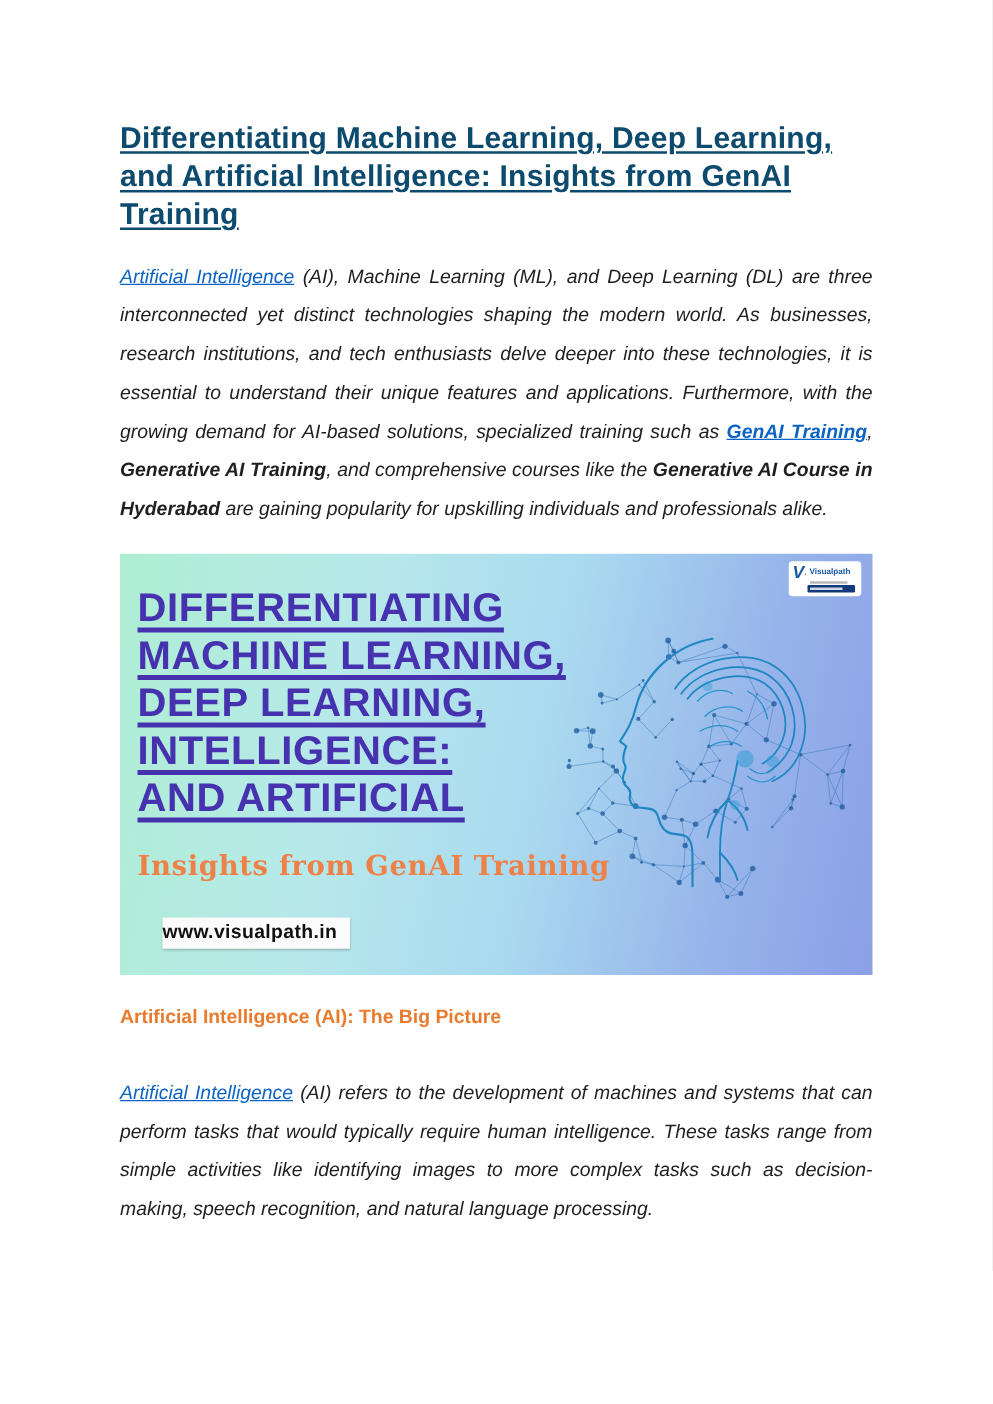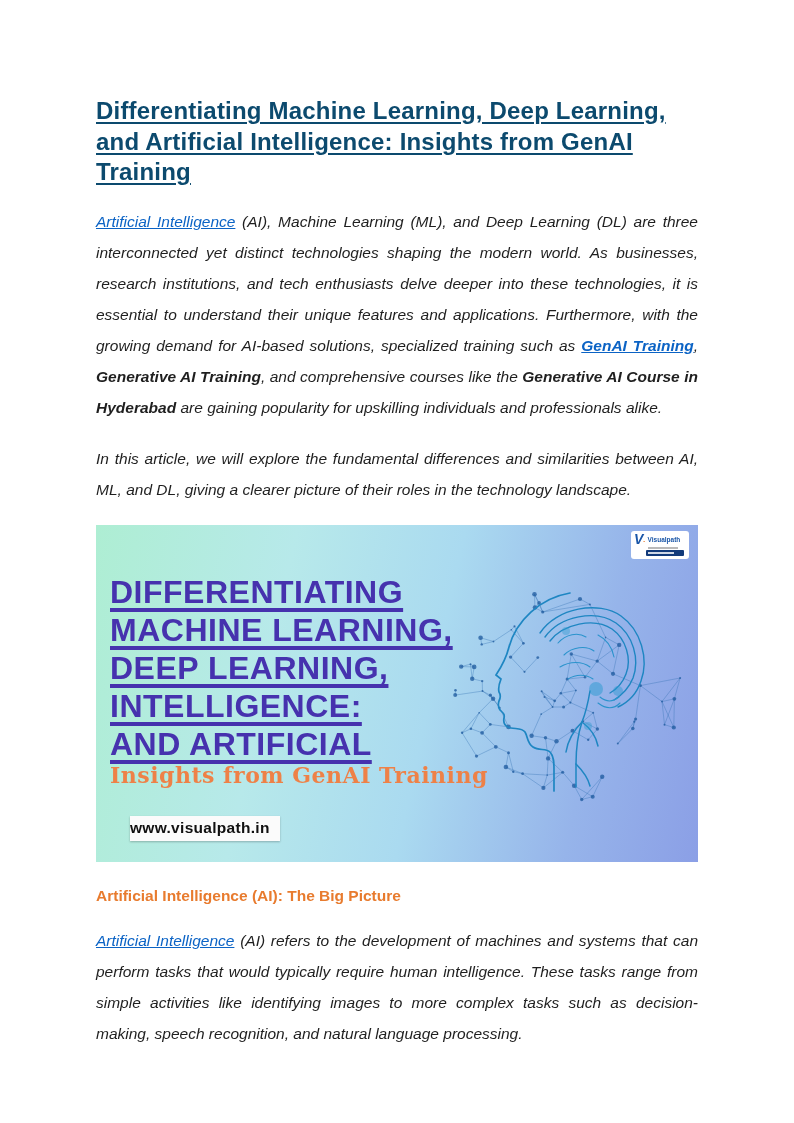--- a/index.html
+++ b/index.html
@@ -15,29 +15,29 @@
   }
   .para{
     font-size:15.5px;line-height:31px;color:#1f1f1f;text-align:justify;
     margin:0 0 20px 0;
     font-style:italic;
   }
   .para a{color:#0b63c5;text-decoration:underline;cursor:pointer;}
   .para a.bold-link{font-weight:bold;}
   .para .b{font-weight:bold;}
   .section-heading{
-    font-size:15.5px;font-weight:bold;color:#e87b2e;margin:25px 0 20px 0;
+    font-size:15.5px;font-weight:bold;color:#e87b2e;margin:25px 0 36px 0;
   }
   
   .banner{
     width:602px;height:337px;position:relative;margin-top:14px;overflow:hidden;
     background:linear-gradient(102deg,#aeeed3 0%,#b7e9ea 30%,#aadaf0 55%,#96b4ea 80%,#8b9fe6 100%);
   }
   .banner-title{
-    position:absolute;left:14px;top:48px;z-index:2;
+    position:absolute;left:14px;top:24px;z-index:2;
   }
   .banner-title .tline{
     display:block;font-weight:bold;font-size:32px;line-height:38px;
     color:#4632ae;letter-spacing:0.5px;
     text-decoration:underline;text-decoration-thickness:3.5px;text-underline-offset:5px;
     width:max-content;
   }
   .banner-subtitle{
     position:absolute;left:14px;top:237px;z-index:2;
     font-family:"DejaVu Serif",serif;font-weight:bold;font-size:22px;color:#ee8147;
@@ -78,21 +78,20 @@
 </head>
 <body>
 
 <div class="page">
   <div class="content">
 
     <a class="doc-title">Differentiating Machine Learning, Deep Learning, and Artificial Intelligence: Insights from GenAI Training</a>
 
     <p class="para"><a>Artificial Intelligence</a><span> (AI), Machine Learning (ML), and Deep Learning (DL) are three interconnected yet distinct technologies shaping the modern world. As businesses, research institutions, and tech enthusiasts delve deeper into these technologies, it is essential to understand their unique features and applications. Furthermore, with the growing demand for AI-based solutions, specialized training such as </span><a class="bold-link">GenAI Training</a><span>, </span><span class="b">Generative AI Training</span><span>, and comprehensive courses like the </span><span class="b">Generative AI Course in Hyderabad</span><span> are gaining popularity for upskilling individuals and professionals alike.</span></p>
 
-    <p class="para">In this article, we will explore the fundamental differences and similarities between AI, ML, and DL, giving a clearer picture of their roles in the technology landscape.</p>
 
     <div class="banner">
 
       <svg class="brain-svg" viewBox="0 0 240 240">
         <g id="mesh">
             <line x1="144.7" y1="225.7" x2="133.7" y2="228.5"></line>
             <line x1="144.7" y1="225.7" x2="126.2" y2="214.7"></line>
             <line x1="144.7" y1="225.7" x2="154.2" y2="205.8"></line>
             <line x1="24.2" y1="107.8" x2="34.2" y2="110.1"></line>
             <line x1="24.2" y1="107.8" x2="26.2" y2="95.9"></line>

